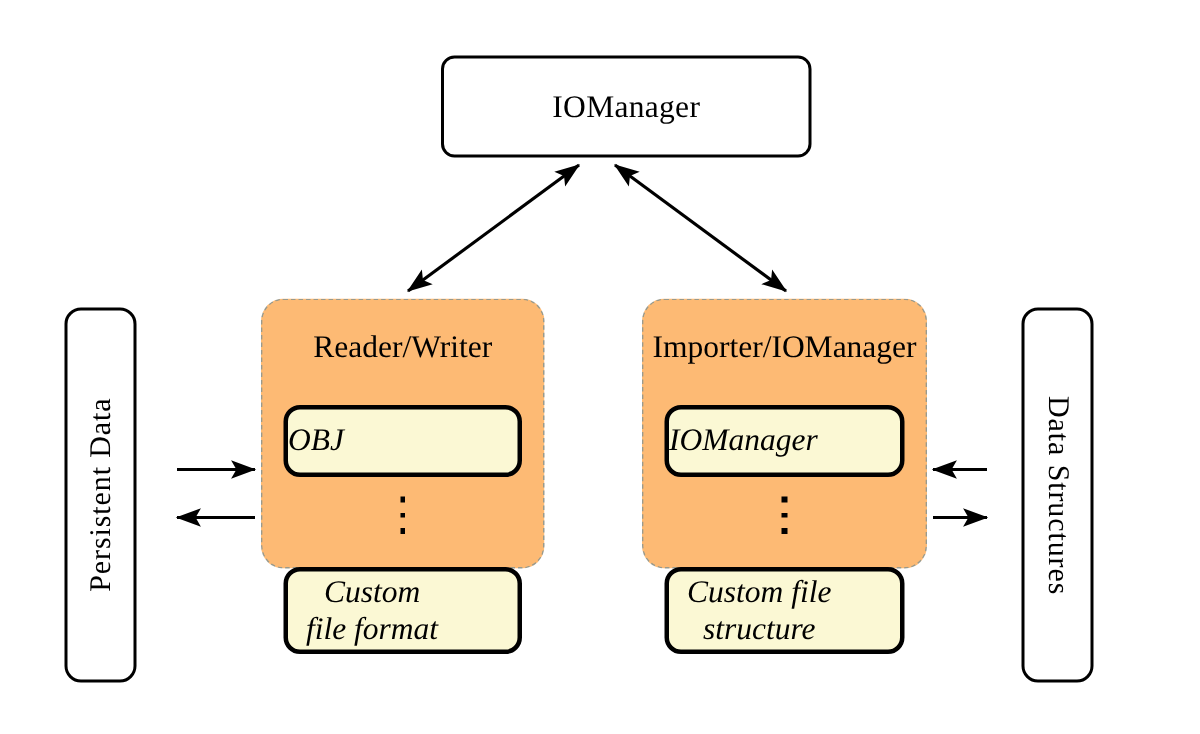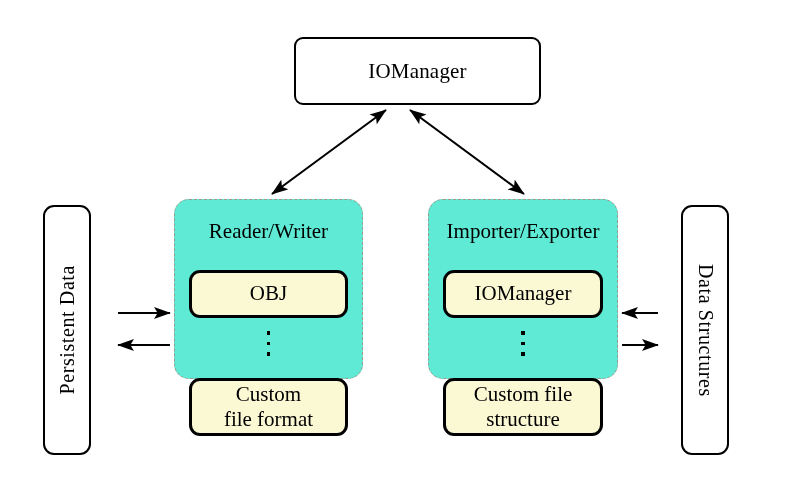--- a/index.html
+++ b/index.html
@@ -78,21 +78,21 @@
     font-size: 20px;
     letter-spacing: 0.6px;
     white-space: nowrap;
   }
   
   .group-panel {
     position: absolute;
     box-sizing: border-box;
     border: 1.6px dashed #9a9a8c;
     border-radius: 15px;
-    background: #5eead4;
+    background: #fdba74;
     top: 199px;
     height: 180px;
   }
   #group-readerwriter { left: 174px; width: 189px; }
   #group-importerexporter { left: 428px; width: 190px; }
   .group-title {
     position: absolute;
     top: 19px;
     left: 0;
     width: 100%;
@@ -102,32 +102,32 @@
   }
   
   .inner-box {
     position: absolute;
     box-sizing: border-box;
     border: 3px solid #000000;
     border-radius: 11px;
     background: #fbf8d4;
     display: flex;
     align-items: center;
-    justify-content: center;
     text-align: center;
     left: 14px;
     right: 14px;
+    font-style: italic;
   }
   .inner-box .inner-label {
     font-size: 21px;
     line-height: 1.2;
     white-space: pre-line;
   }
   .inner-top { top: 70px; height: 48px; }
-  .inner-bottom { top: 178px; height: 58px; }
+  .inner-bottom { top: 178px; height: 58px; padding-left: 12px; }
   
   .vdots {
     position: absolute;
     top: 131px;
     left: 0;
     width: 100%;
     display: flex;
     flex-direction: column;
     align-items: center;
     gap: 7px;
@@ -175,21 +175,21 @@
         <i></i>
         <i></i>
     </div>
     <div class="inner-box inner-bottom">
       <span class="inner-label">Custom
 file format</span>
     </div>
   </div>
 
   <div class="group-panel" id="group-importerexporter">
-    <div class="group-title">Importer/Exporter</div>
+    <div class="group-title">Importer/IOManager</div>
     <div class="inner-box inner-top">
       <span class="inner-label">IOManager</span>
     </div>
     <div class="vdots">
       <i></i>
         <i></i>
         <i></i>
     </div>
     <div class="inner-box inner-bottom">
       <span class="inner-label">Custom file

